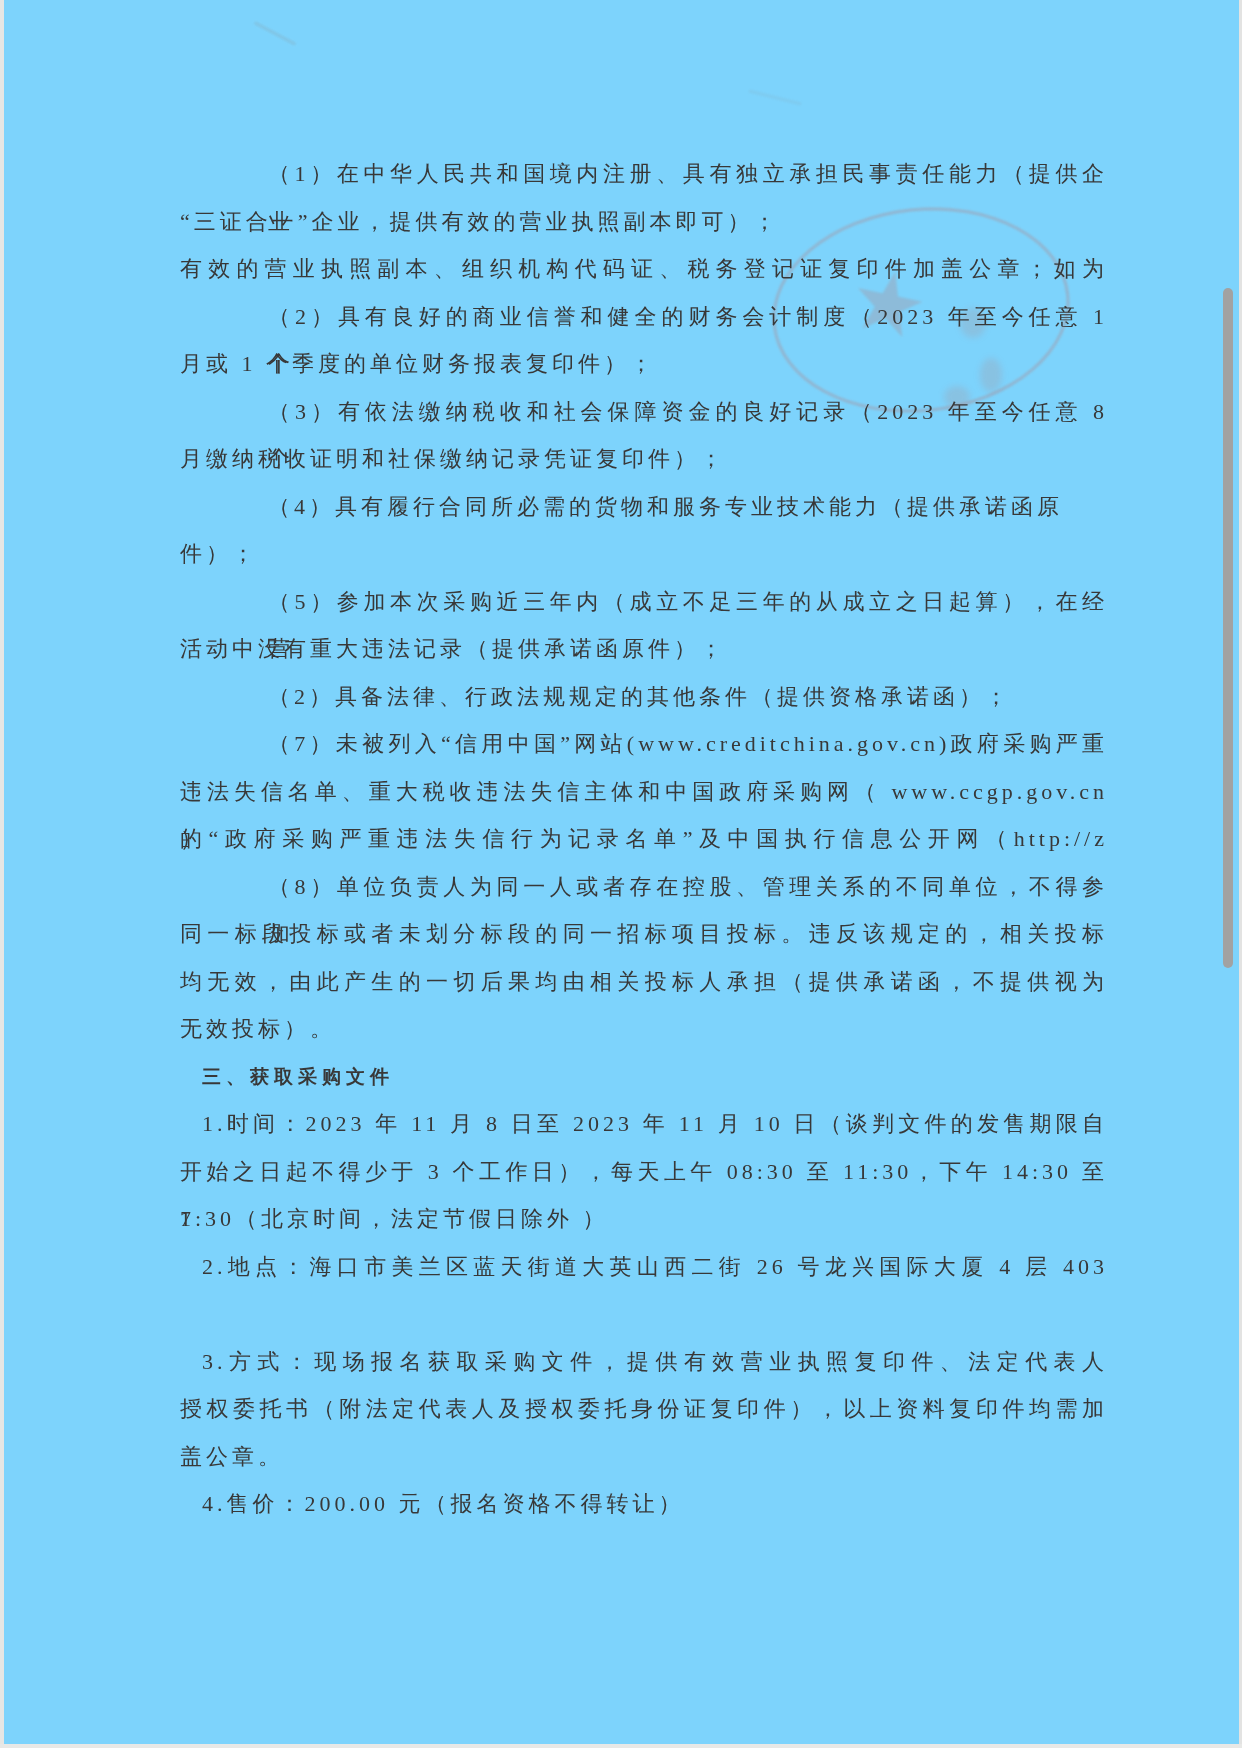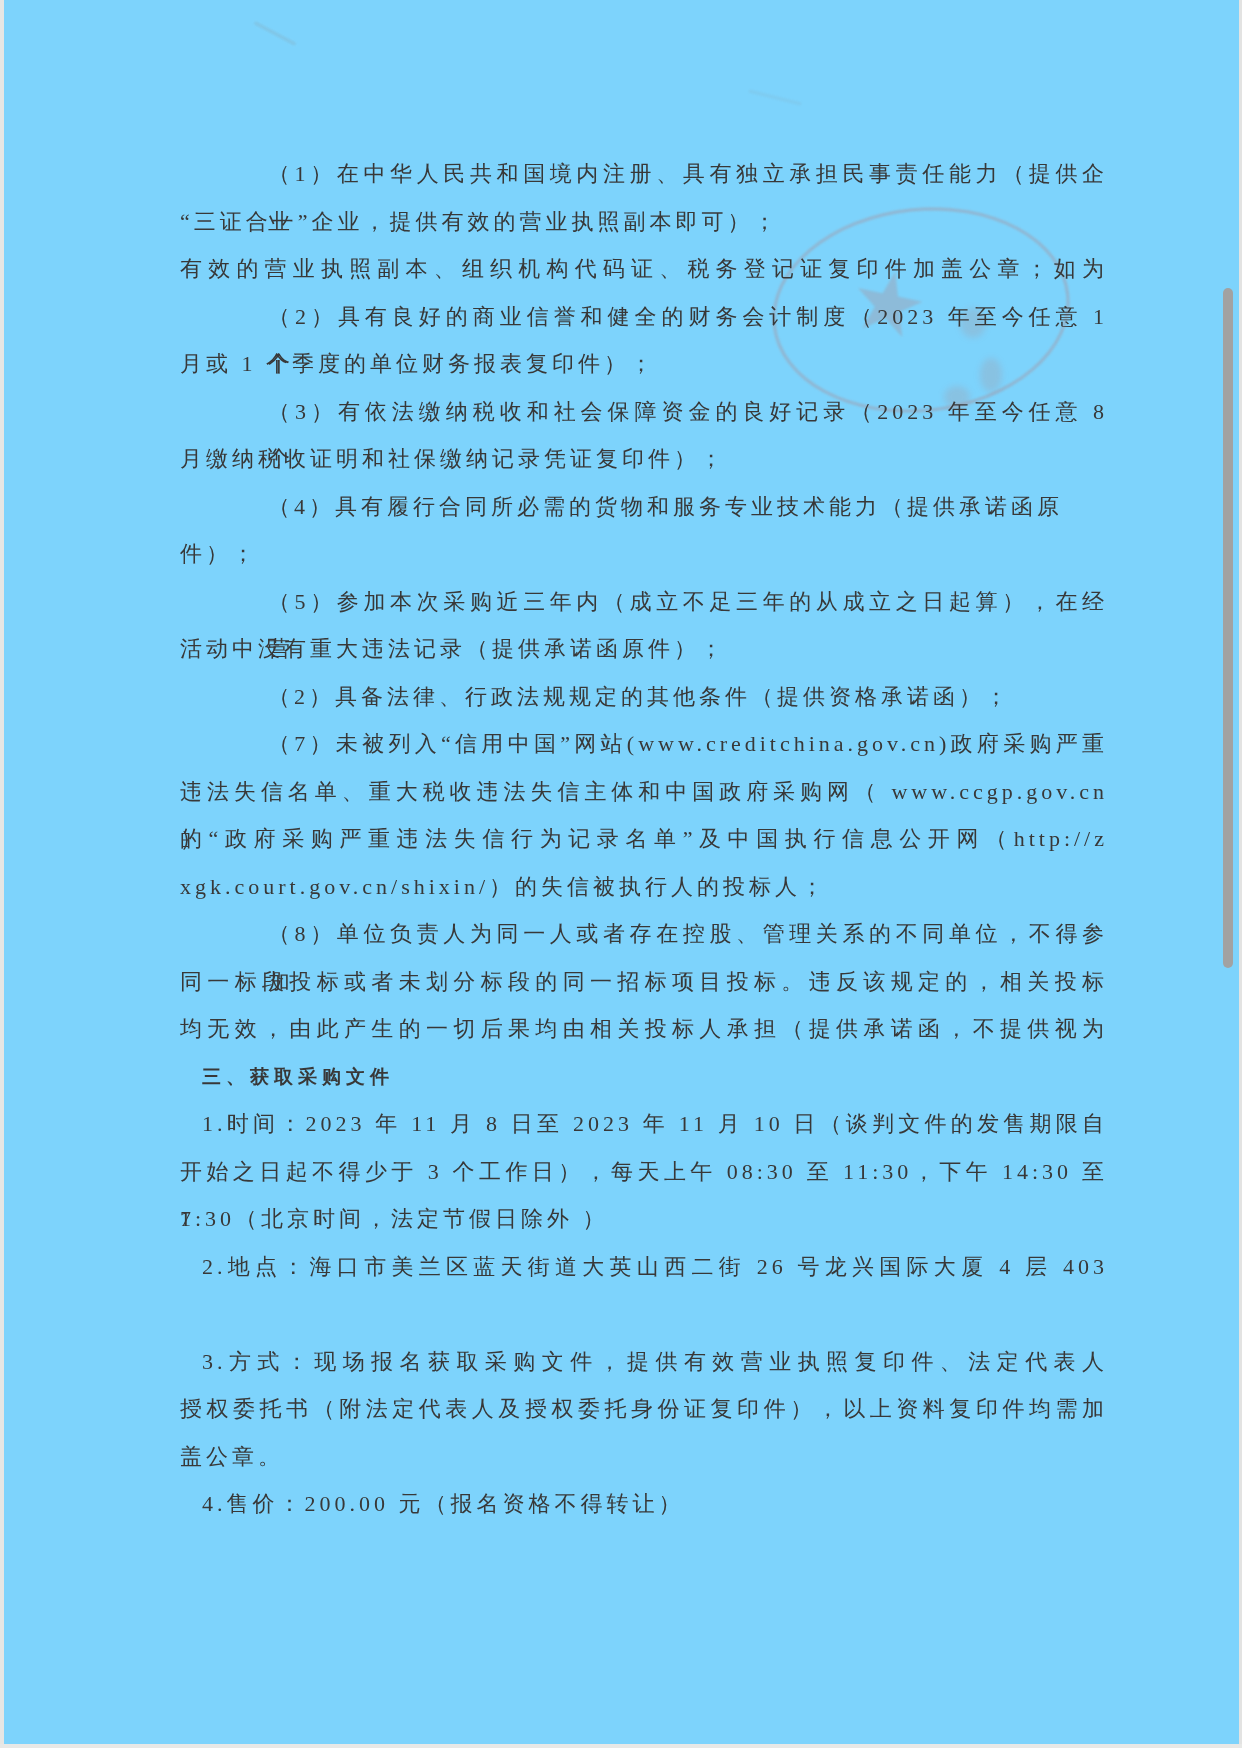--- a/index.html
+++ b/index.html
@@ -96,24 +96,24 @@
       <div class="line justify ind-first">（3）有依法缴纳税收和社会保障资金的良好记录（2023 年至今任意 8 个</div>
       <div class="line">月缴纳税收证明和社保缴纳记录凭证复印件）；</div>
       <div class="line ind-first">（4）具有履行合同所必需的货物和服务专业技术能力（提供承诺函原</div>
       <div class="line">件）；</div>
       <div class="line justify ind-first">（5）参加本次采购近三年内（成立不足三年的从成立之日起算），在经营</div>
       <div class="line">活动中没有重大违法记录（提供承诺函原件）；</div>
       <div class="line ind-first">（2）具备法律、行政法规规定的其他条件（提供资格承诺函）；</div>
       <div class="line justify ind-first">（7）未被列入“信用中国”网站(www.creditchina.gov.cn)政府采购严重</div>
       <div class="line justify">违法失信名单、重大税收违法失信主体和中国政府采购网（ www.ccgp.gov.cn ）</div>
       <div class="line justify">的“政府采购严重违法失信行为记录名单”及中国执行信息公开网（http://z</div>
-      <div class="line">xgk.court.gov.cn/shixin/）的失信被执行人的投标人；</div>
       <div class="line justify ind-first">（8）单位负责人为同一人或者存在控股、管理关系的不同单位，不得参加</div>
       <div class="line justify">同一标段投标或者未划分标段的同一招标项目投标。违反该规定的，相关投标</div>
       <div class="line justify">均无效，由此产生的一切后果均由相关投标人承担（提供承诺函，不提供视为</div>
+      <div class="line">无效投标）。</div>
       <div class="line ind-item heading">三、获取采购文件</div>
       <div class="line justify ind-item">1.时间：2023 年 11 月 8 日至 2023 年 11 月 10 日（谈判文件的发售期限自</div>
       <div class="line justify">开始之日起不得少于 3 个工作日），每天上午 08:30 至 11:30，下午 14:30 至 1</div>
       <div class="line">7:30（北京时间，法定节假日除外 ）</div>
       <div class="line justify ind-item">2.地点：海口市美兰区蓝天街道大英山西二街 26 号龙兴国际大厦 4 层 403</div>
       <div class="line blank"></div>
       <div class="line justify ind-item">3.方式：现场报名获取采购文件，提供有效营业执照复印件、法定代表人</div>
       <div class="line justify">授权委托书（附法定代表人及授权委托身份证复印件），以上资料复印件均需加</div>
       <div class="line">盖公章。</div>
       <div class="line ind-item">4.售价：200.00 元（报名资格不得转让）</div>

